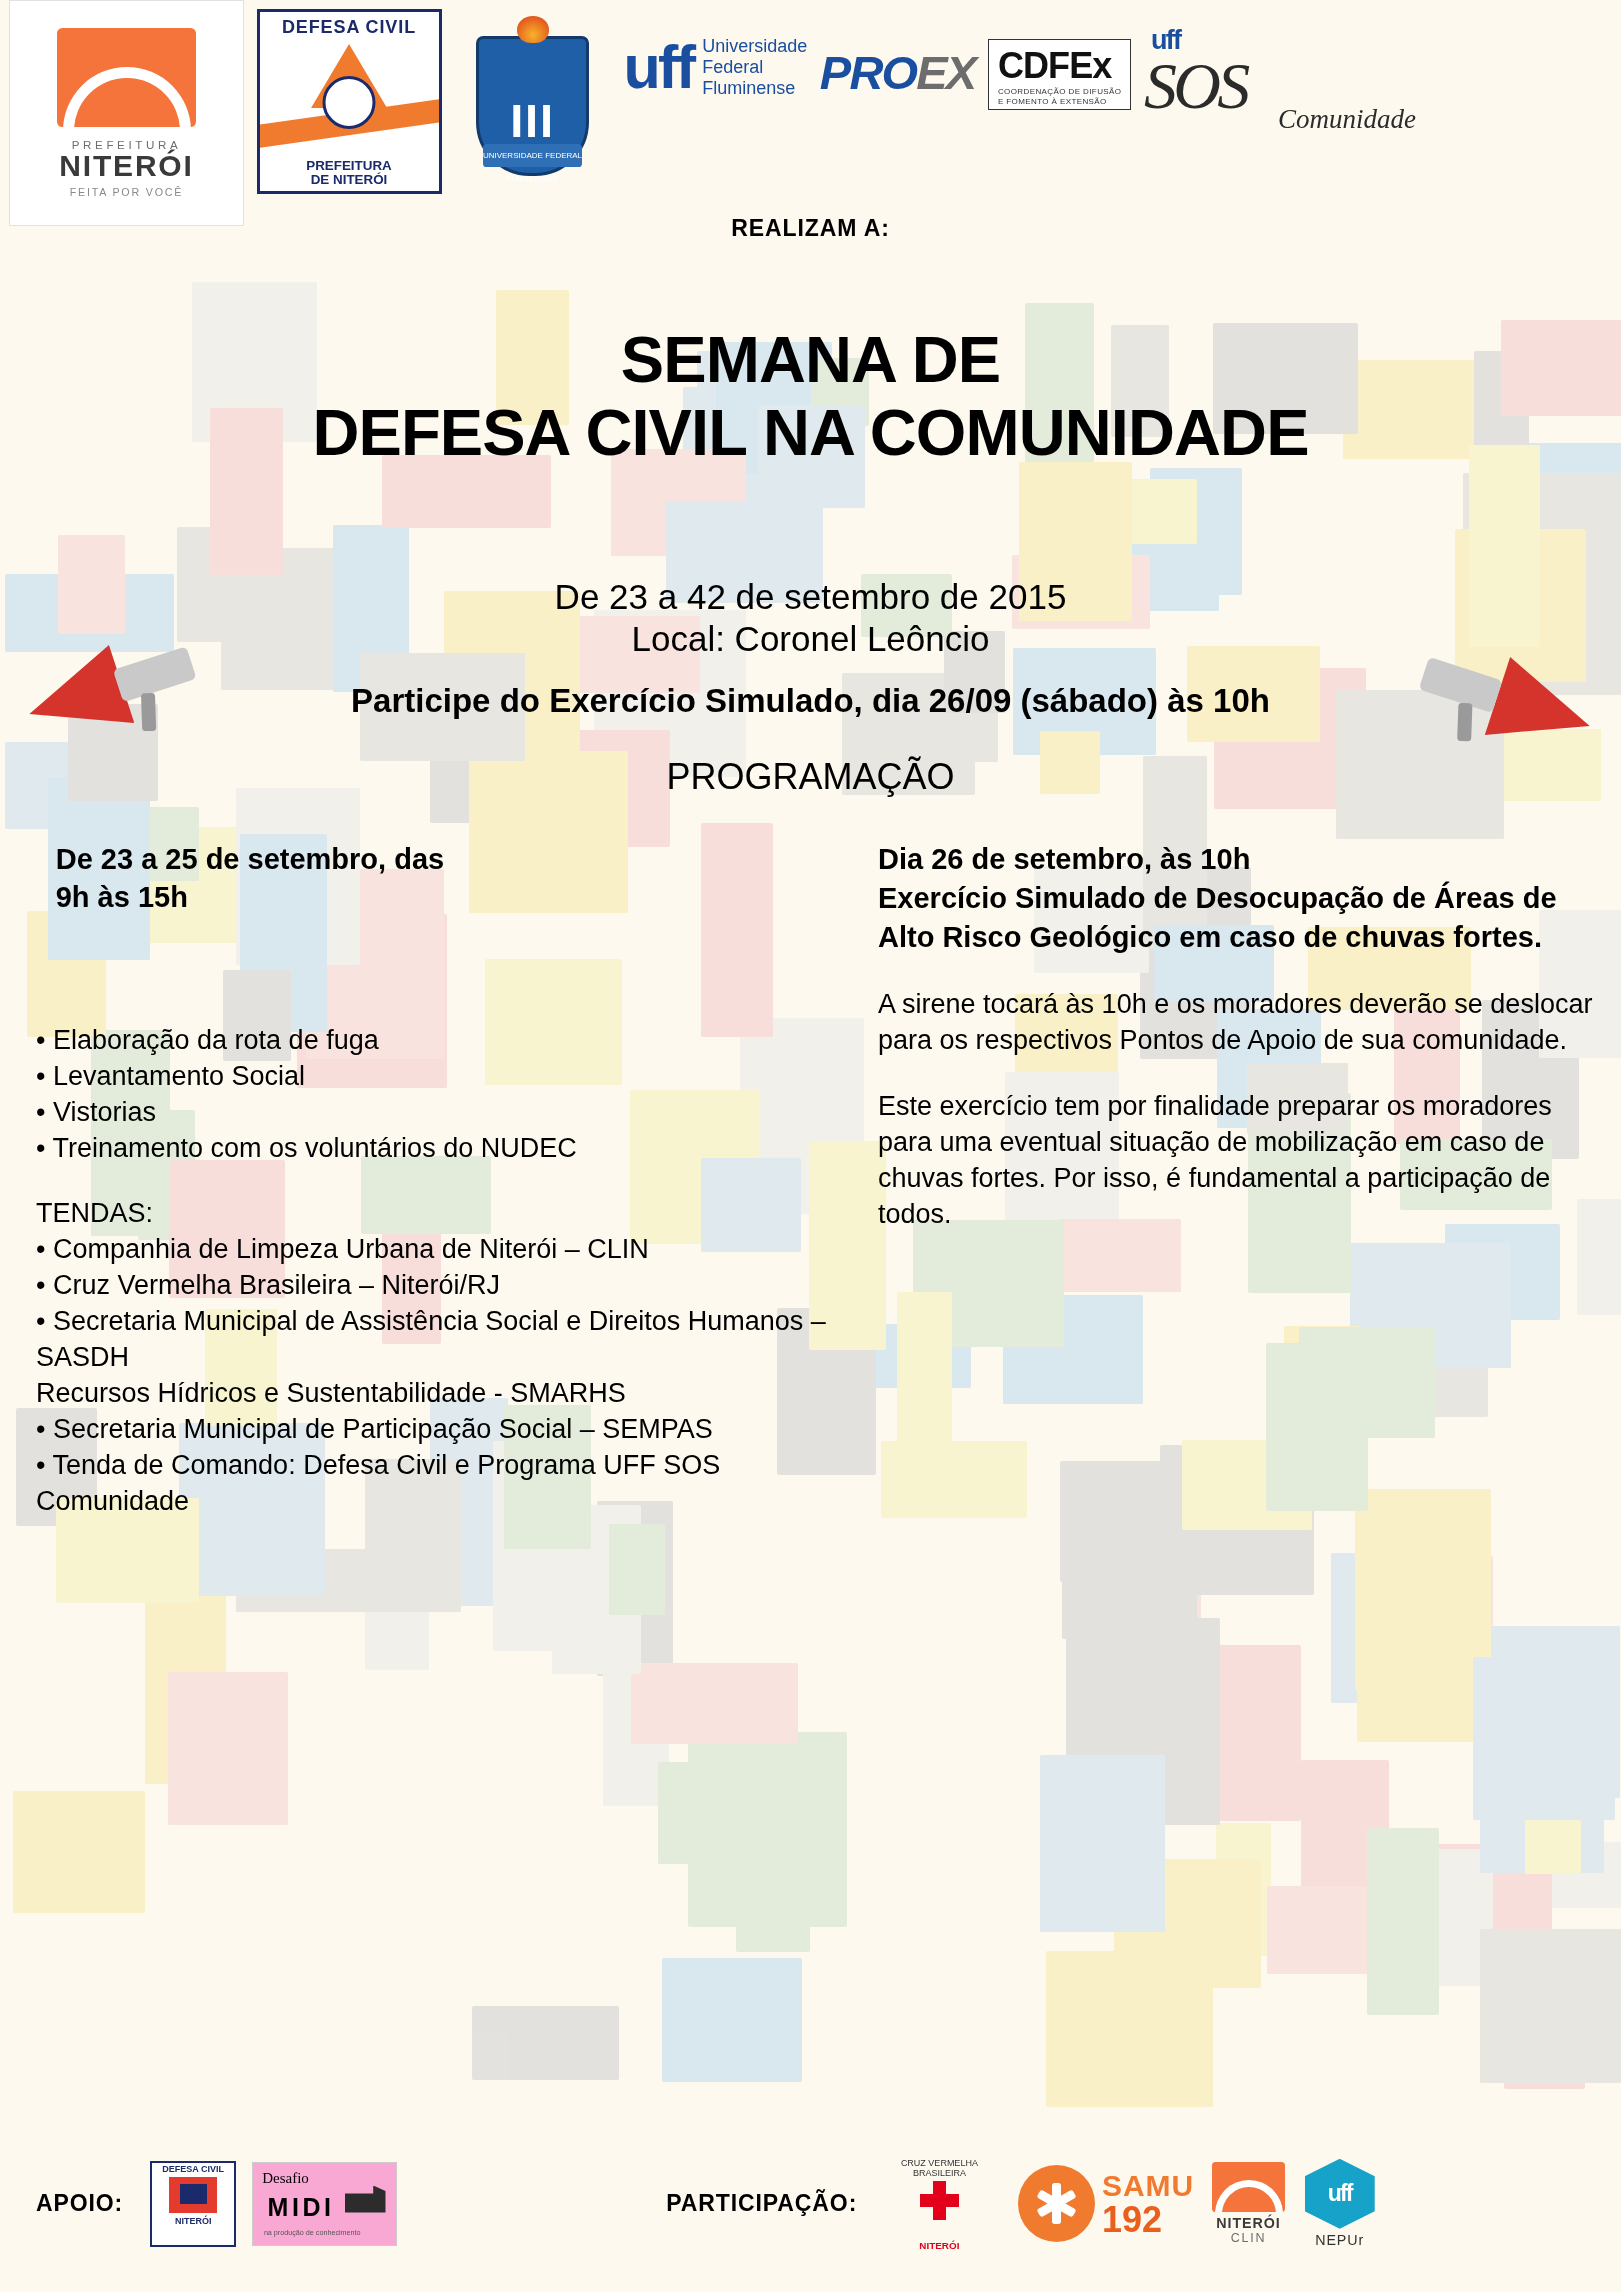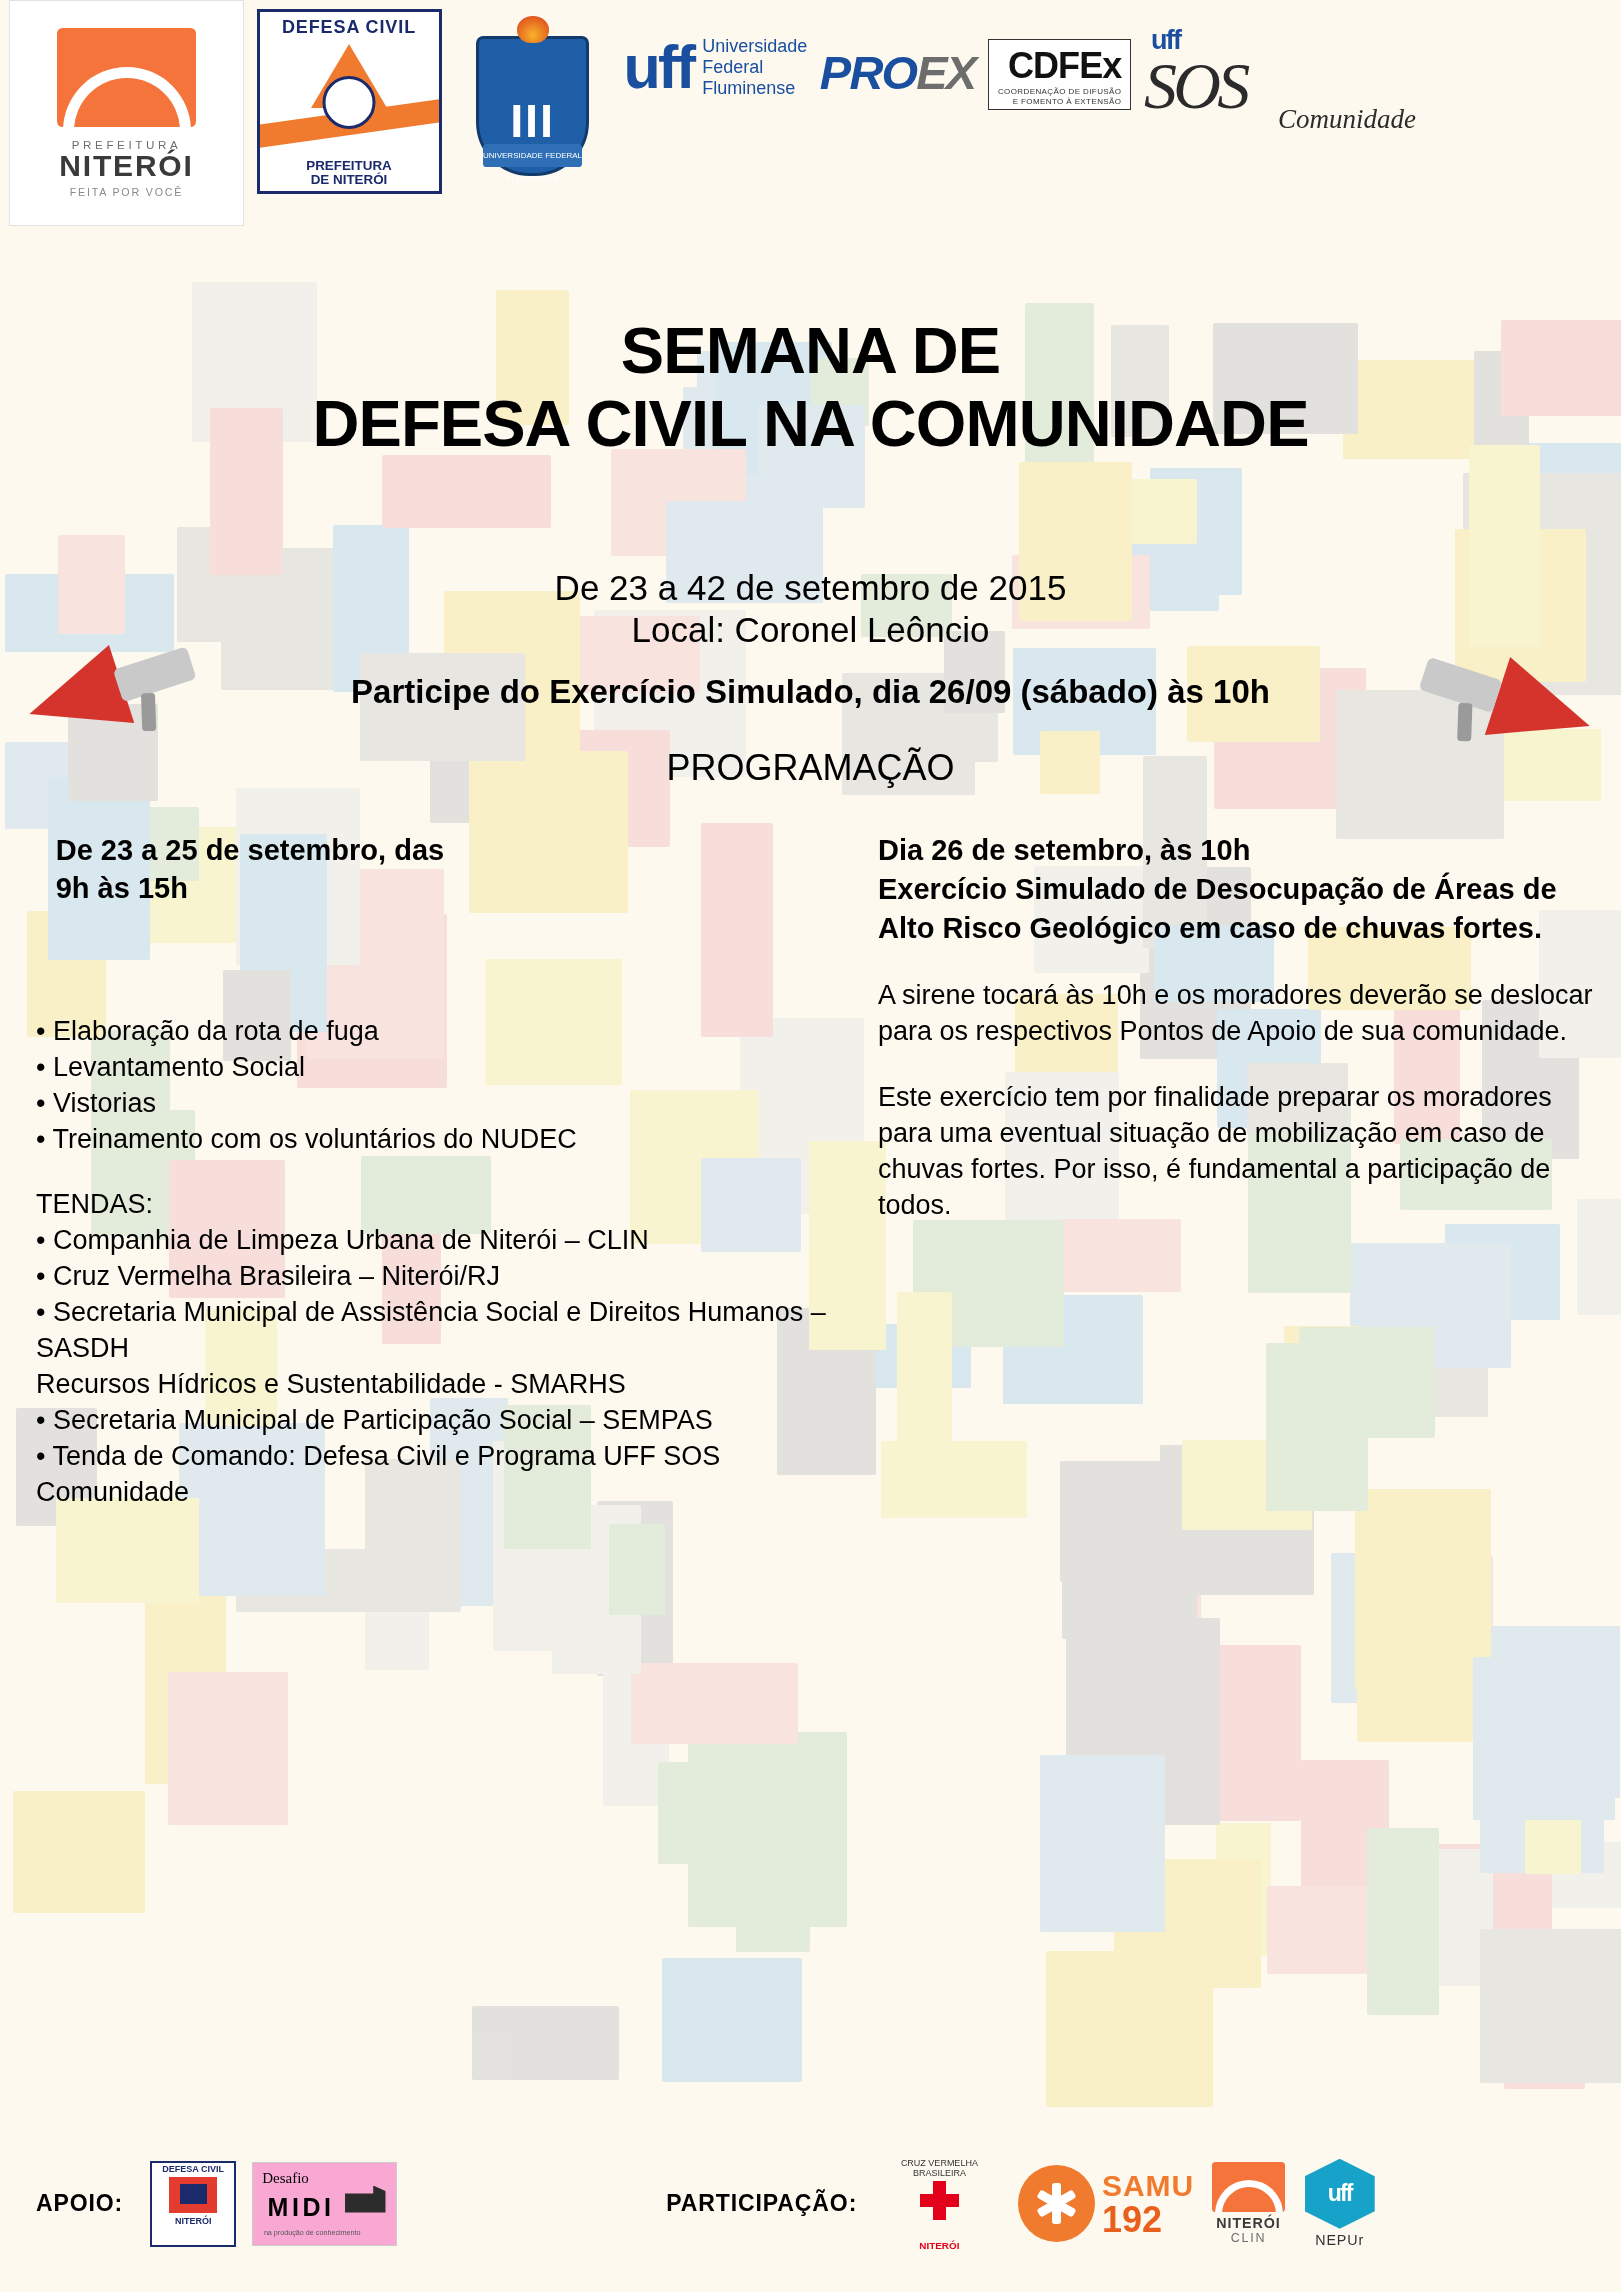--- a/index.html
+++ b/index.html
@@ -149,21 +149,21 @@
   .uff-lines { font-size: 18px; color: #1a4fa0; line-height: 1.18; }
 
   
   .proex { display: flex; align-items: center; margin-top: 45px; }
   .proex-pro { font-size: 47px; font-weight: bold; color: #1a4fa0; font-style: italic; letter-spacing: -1.8px; }
   .proex-ex { font-size: 47px; font-weight: bold; color: #6d6d6d; font-style: italic; letter-spacing: -1.8px; }
 
   
   .cdfex {
     margin-top: 39px; border: 1.8px solid #333; padding: 5.4px 9px 3.6px; background: #fff;
-    text-align: right;
+    text-align: left;
   }
   .cdfex-main { font-size: 36px; font-weight: bold; color: #111; letter-spacing: -0.9px; }
   .cdfex-sub { font-size: 8px; color: #333; letter-spacing: 0.4px; line-height: 1.15; }
 
   
   .sos-logo { position: relative; margin-top: 25px; width: 233px; height: 116px; }
   .sos-uff-mini { position: absolute; left: 7.2px; top: 0; font-size: 27px; font-weight: bold; color: #1a4fa0; letter-spacing: -1.8px; }
   .sos-text {
     position: absolute; left: 0; top: 23px; font-size: 66px; color: #2b2b2b;
     font-family: "Liberation Serif", serif; font-style: italic; letter-spacing: -3.6px;
@@ -546,20 +546,21 @@
   <div class="logo-box sos-logo">
     <div class="sos-uff-mini">uff</div>
     <div class="sos-text">SOS</div>
     <div class="sos-comunidade">Comunidade</div>
   </div>
 
 </div>
 
 <div id="content">
 
+  <div class="realizam">REALIZAM A:</div>
 
   <h1 class="title">
     <span>SEMANA DE</span>
     <span class="line2">DEFESA CIVIL NA COMUNIDADE</span>
   </h1>
 
   <div class="when">
     <div>De 23 a 42 de setembro de 2015</div>
     <div>Local: Coronel Leôncio</div>
   </div>

